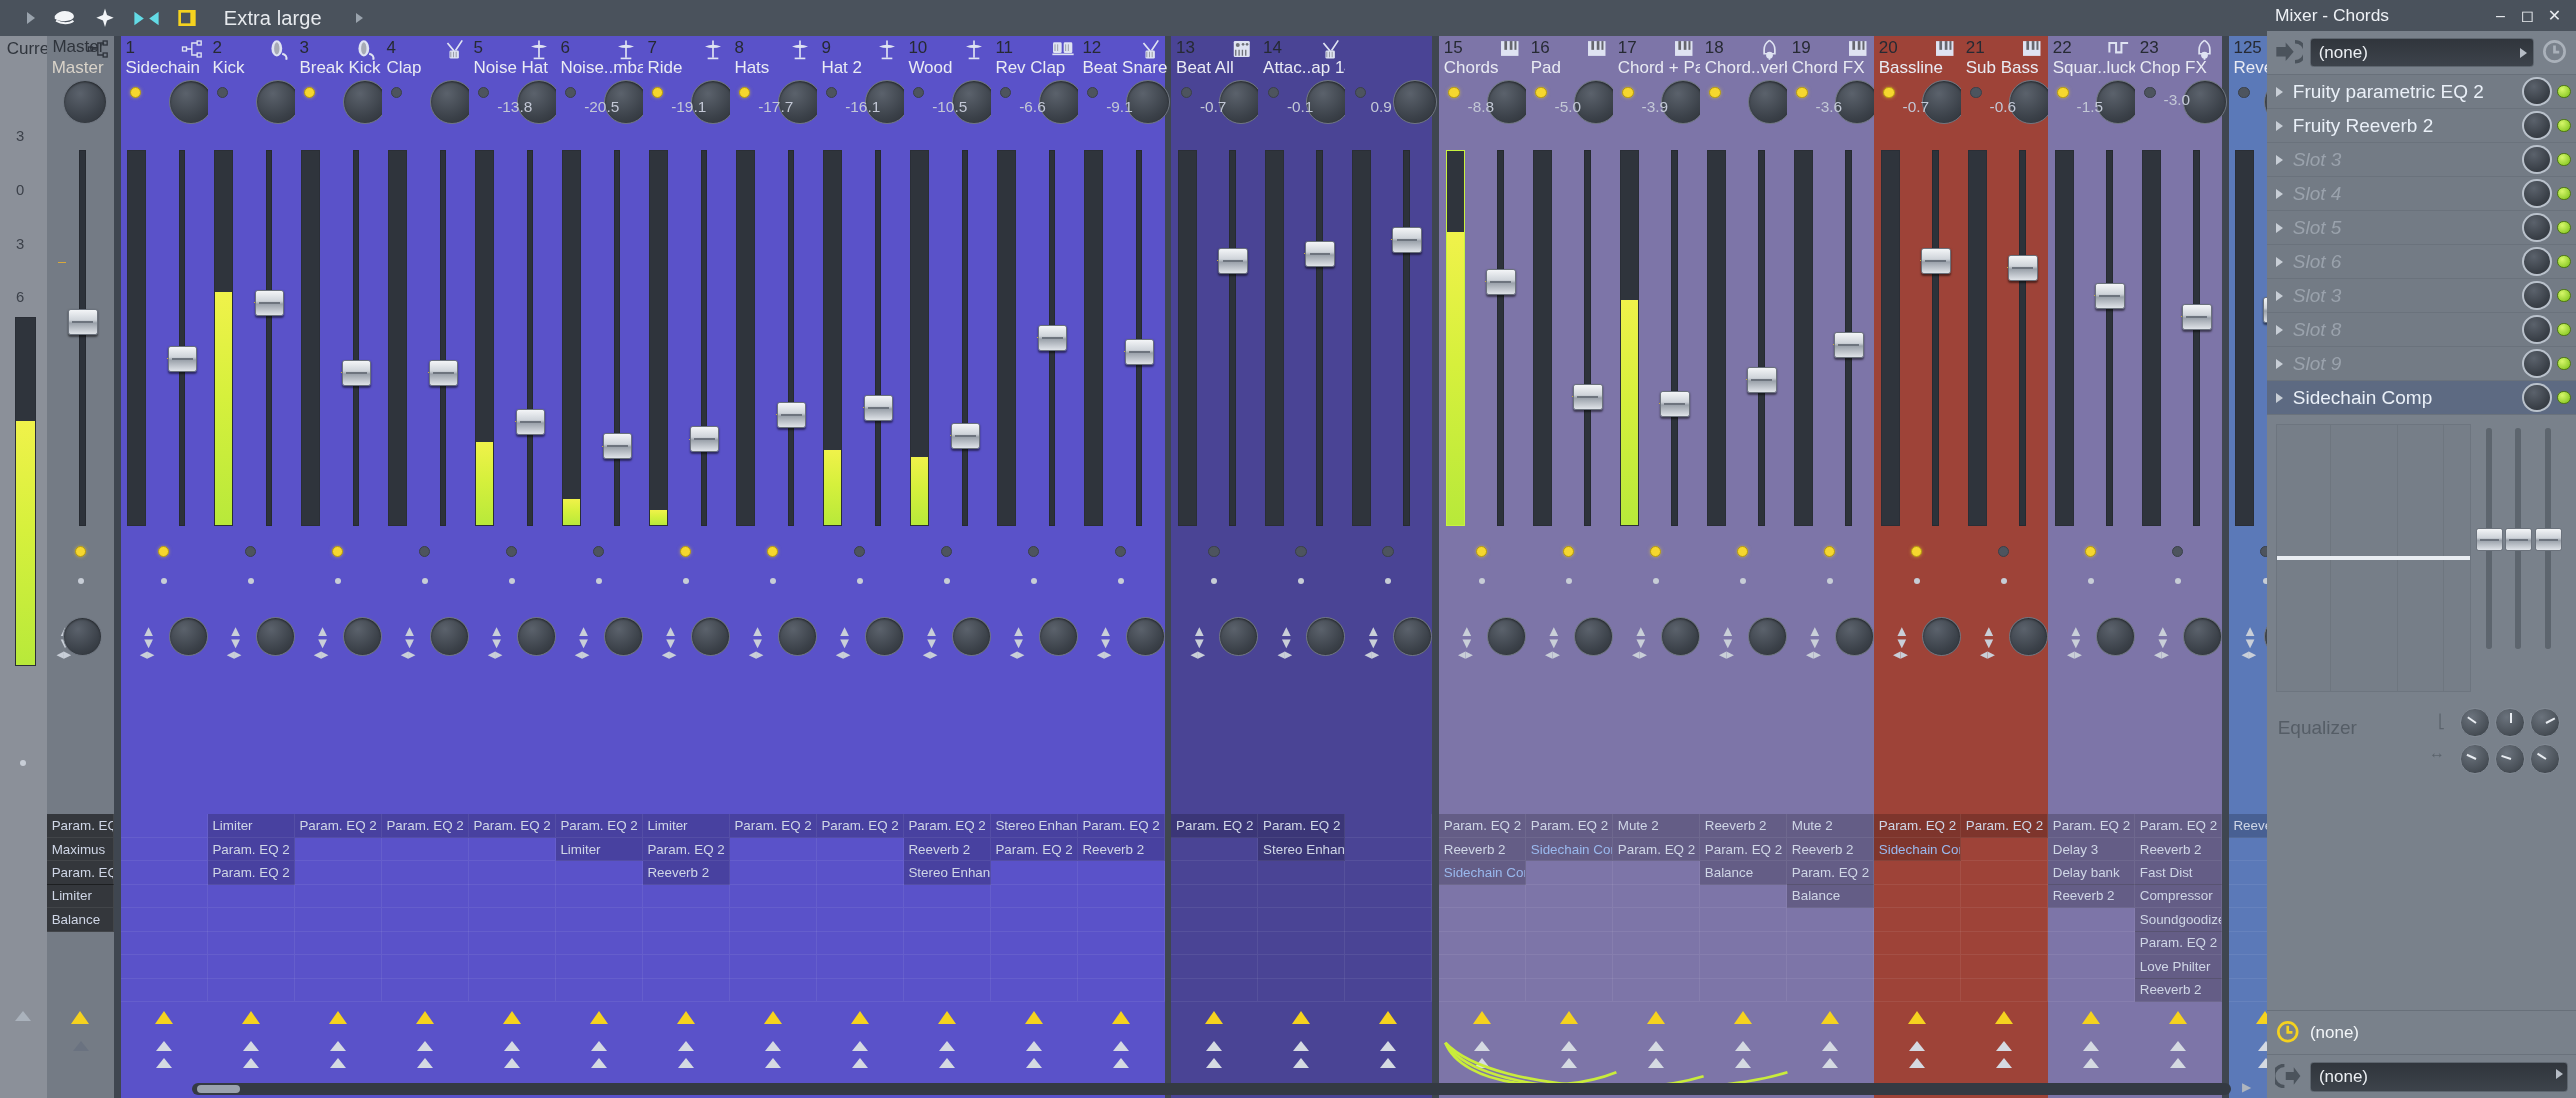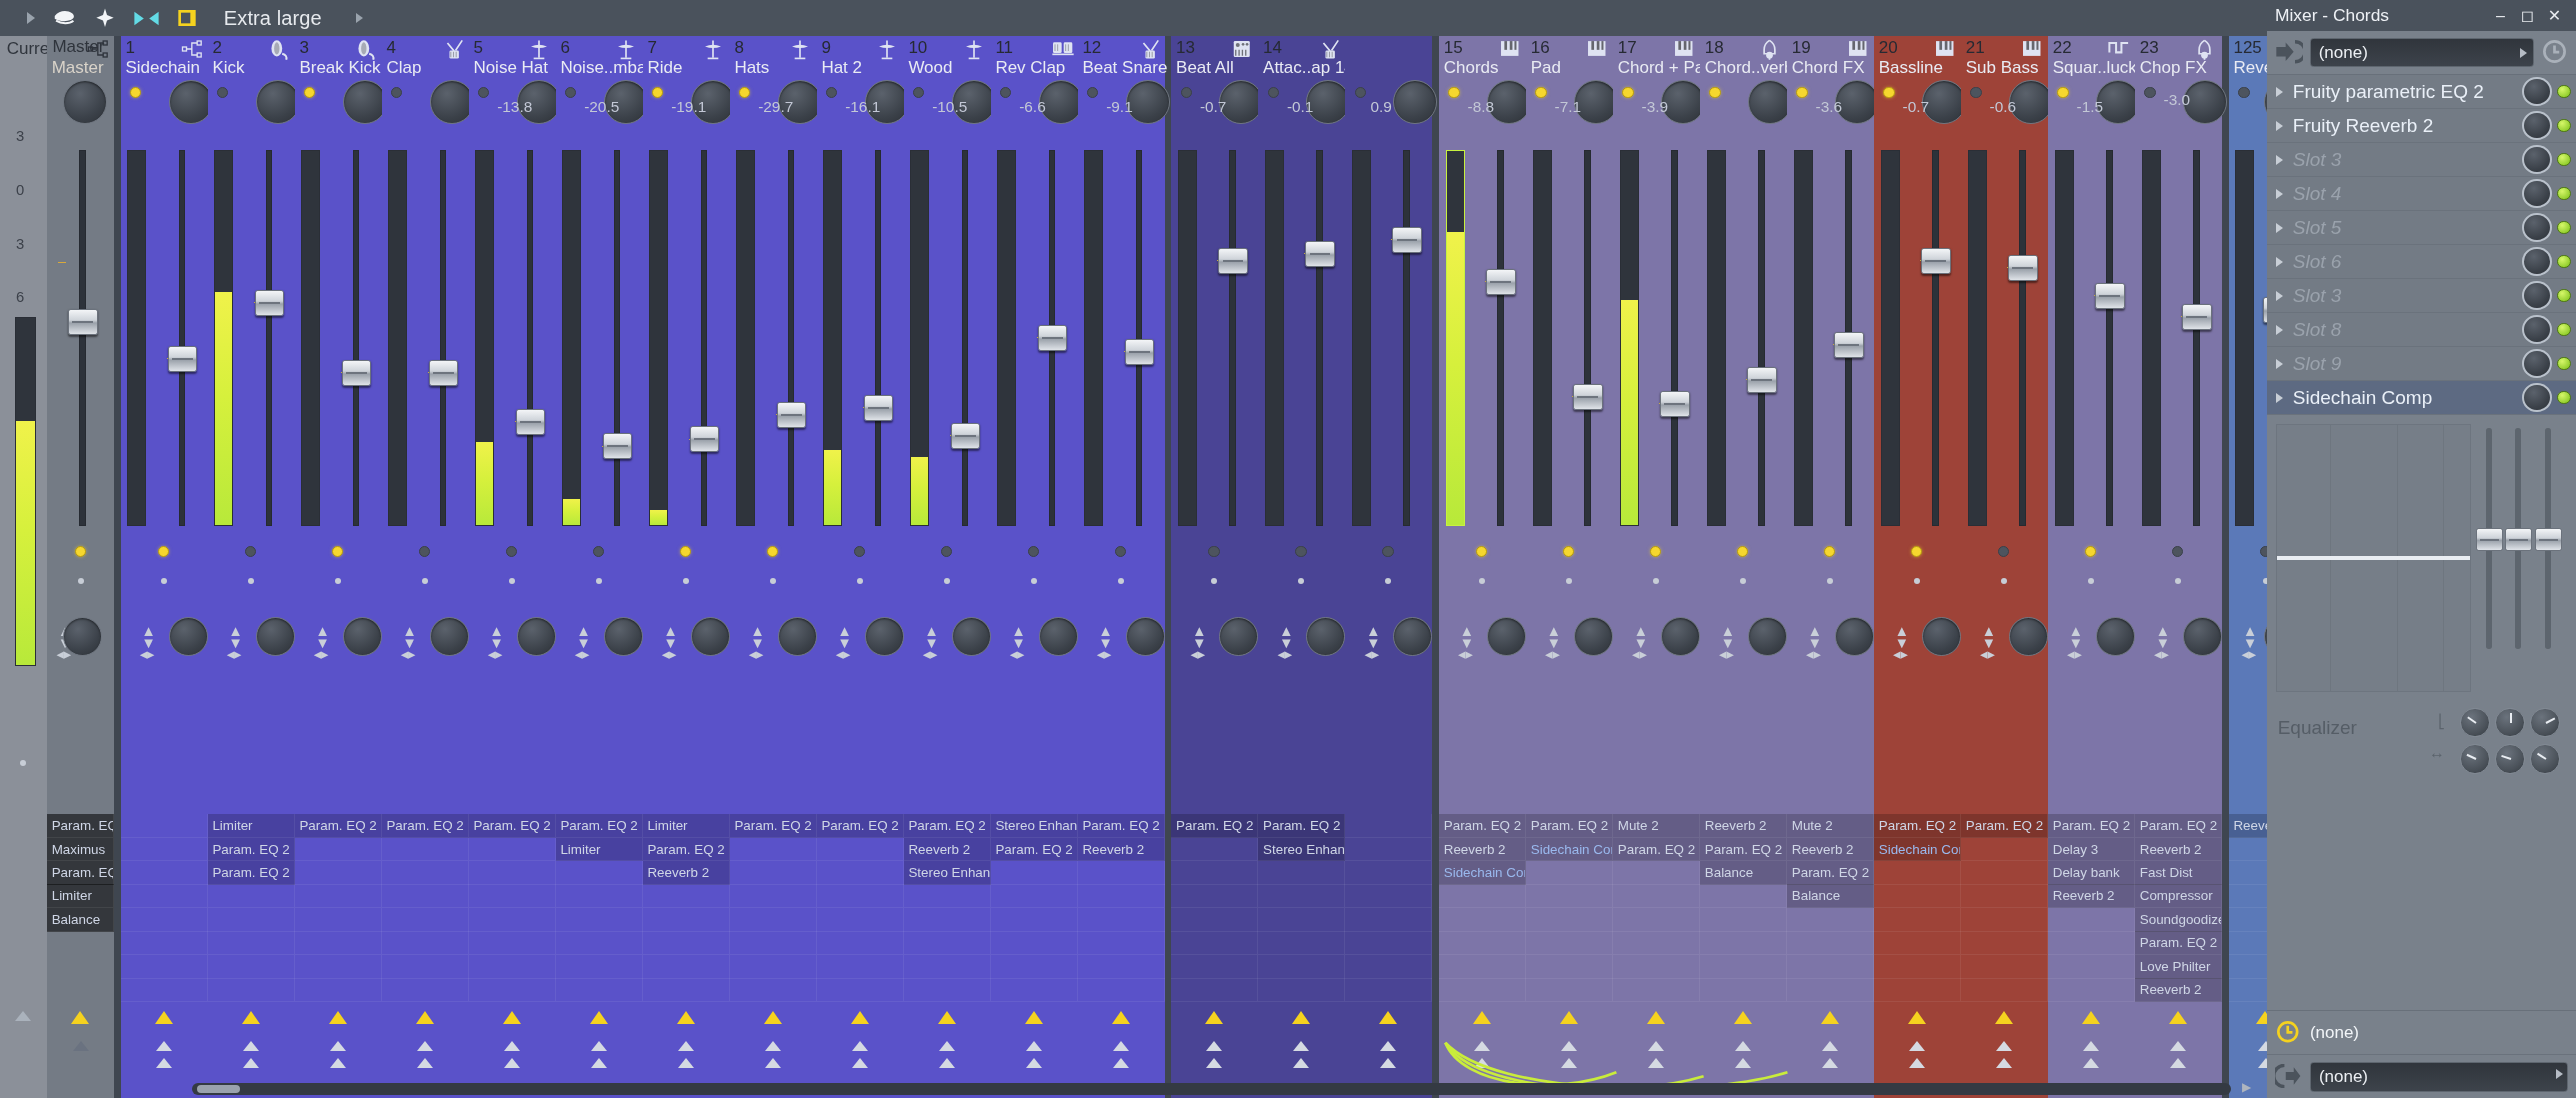--- a/index.html
+++ b/index.html
@@ -524,21 +524,21 @@
       <span class="ico"><svg width="20" height="21.5" viewBox="0 0 30 32">
               <path d="M15 2 v26" stroke="#dfe3f2" stroke-width="2.5"></path>
               <path d="M3 11 q12 -5 24 0 q-12 5 -24 0" fill="#dfe3f2"></path>
               <path d="M7 29 h16" stroke="#dfe3f2" stroke-width="2.5"></path>
             </svg></span>
       <span class="nm">Hats</span>
     </div>
     <div class="body">
       <div class="knob big" style="left:48px;top:4px"></div>
       <div class="led " style="left:9.4px;top:10.7px"></div>
-      <span class="db" style="left:28.5px;top:21.5px">-29.7</span>
+      <span class="db" style="left:28.5px;top:21.5px">-17.7</span>
       <div class="meter " style="left:6.7px;top:74px;height:376px">
         <div class="fill" style="height:0px"></div>
       </div>
       <div class="ftrack" style="left:58px;top:74px;height:376px"></div>
       <div class="tick" style="left:46px;top:338px"></div>
       <div class="fhandle" style="left:47px;top:326px"></div>
       <div class="led " style="left:37px;top:470px"></div>
       <div class="dot" style="left:40px;top:502px"></div>
       <div class="updn" style="left:20.5px;top:549px">▲<br>▼</div>
       <div class="lr" style="left:19px;top:569px">◂▸</div>
@@ -905,21 +905,21 @@
               <rect x="3" y="3" width="26" height="22" fill="#dfe3f2"></rect>
               <rect x="8" y="3" width="4" height="13" fill="rgba(0,0,0,.55)"></rect>
               <rect x="16" y="3" width="4" height="13" fill="rgba(0,0,0,.55)"></rect>
               <rect x="23" y="3" width="3" height="13" fill="rgba(0,0,0,.55)"></rect>
             </svg></span>
       <span class="nm">Pad</span>
     </div>
     <div class="body">
       <div class="knob big" style="left:48px;top:4px"></div>
       <div class="led " style="left:9.4px;top:10.7px"></div>
-      <span class="db" style="left:28.5px;top:21.5px">-7.1</span>
+      <span class="db" style="left:28.5px;top:21.5px">-5.0</span>
       <div class="meter " style="left:6.7px;top:74px;height:376px">
         <div class="fill" style="height:0px"></div>
       </div>
       <div class="ftrack" style="left:58px;top:74px;height:376px"></div>
       <div class="tick" style="left:46px;top:320px"></div>
       <div class="fhandle" style="left:47px;top:308px"></div>
       <div class="led " style="left:37px;top:470px"></div>
       <div class="dot" style="left:40px;top:502px"></div>
       <div class="updn" style="left:20.5px;top:549px">▲<br>▼</div>
       <div class="lr" style="left:19px;top:569px">◂▸</div>

